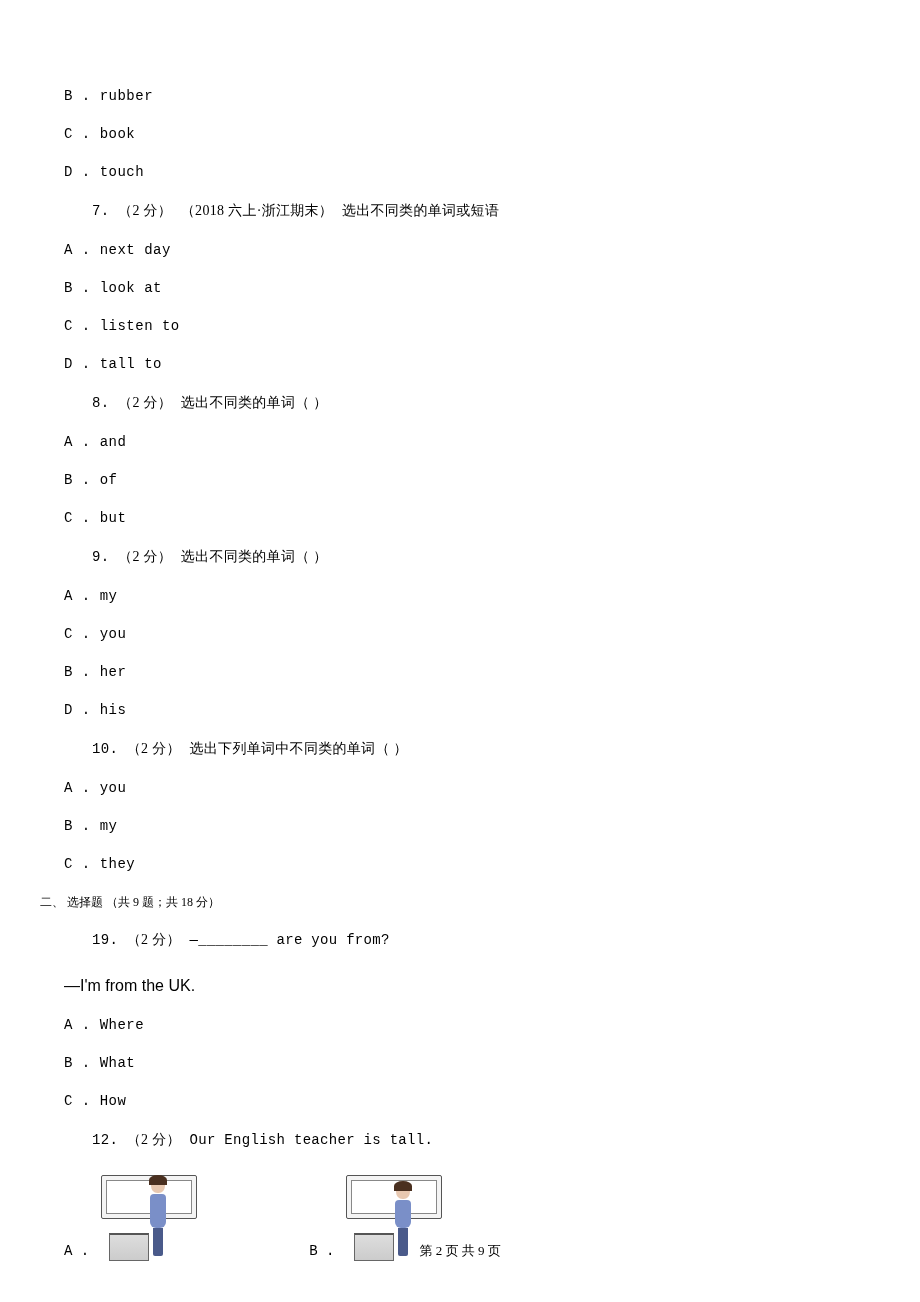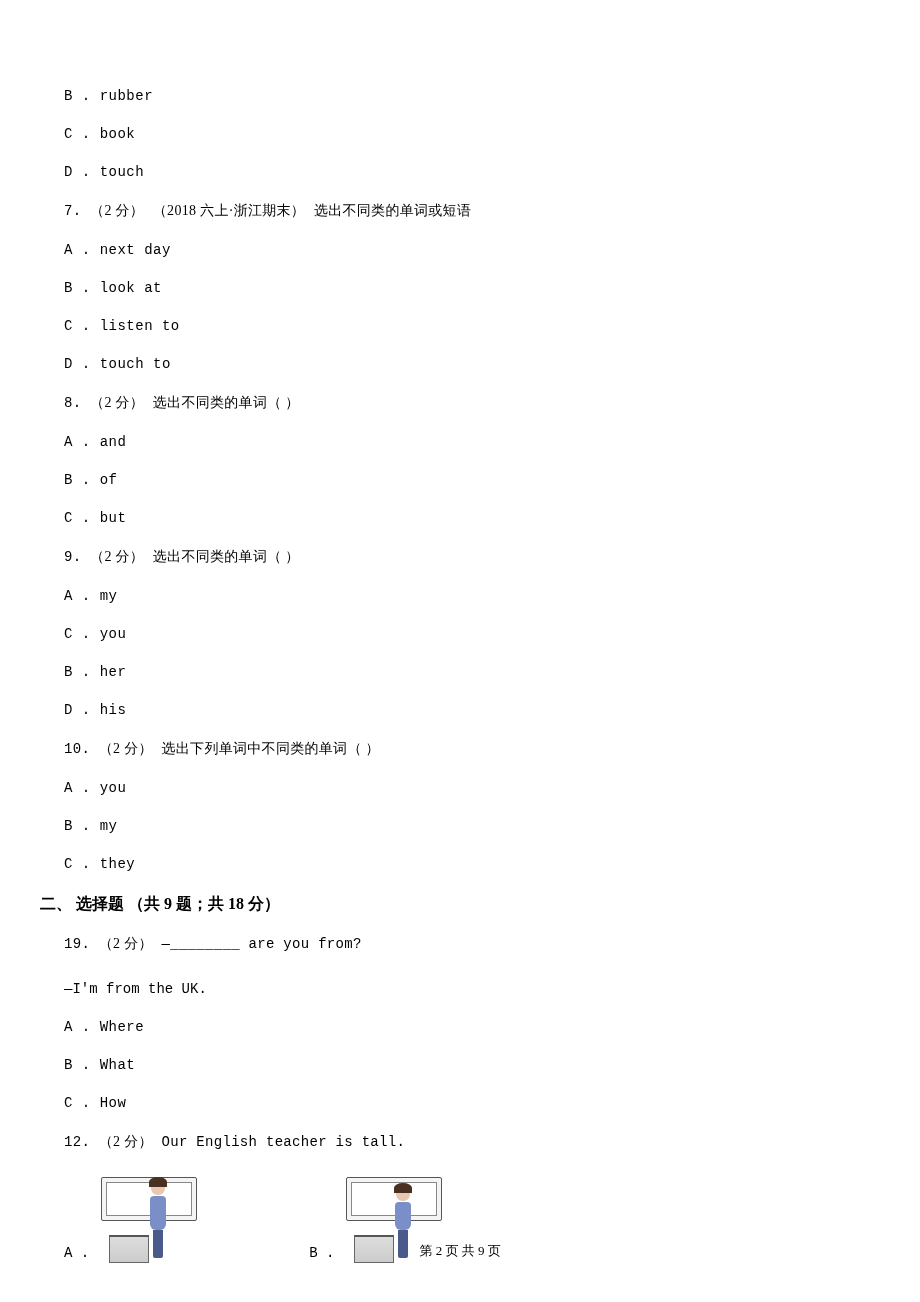--- a/index.html
+++ b/index.html
@@ -23,34 +23,35 @@
       font-family: "Courier New", monospace;
       font-size: 14px;
       margin-bottom: 22px;
       letter-spacing: 0.5px;
     }
     .question {
       font-family: "Courier New", monospace;
       font-size: 14px;
       margin-bottom: 22px;
       letter-spacing: 0.3px;
+      margin-left: 28px;
     }
     .question .cn {
       font-family: "SimSun", "宋体", serif;
       font-size: 14px;
     }
     .section-heading {
       font-family: "SimSun", "宋体", serif;
+      font-size: 12px;
+      font-weight: normal;
+      margin: 12px 0 20px -24px;
+    }
+    .answer-line {
+      font-family: Liberation Sans, sans-serif;
       font-size: 16px;
-      font-weight: bold;
-      margin: 12px 0 20px -24px;
-    }
-    .answer-line {
-      font-family: Liberation Mono, monospace;
-      font-size: 14px;
       margin-bottom: 22px;
       margin-top: 28px;
     }
     .q12-options {
       display: flex;
       align-items: flex-end;
       gap: 110px;
       margin-top: 5px;
     }
     .img-option {
@@ -157,21 +158,21 @@
   <div class="option"><span>B</span> . <span>rubber</span></div>
   <div class="option"><span>C</span> . <span>book</span></div>
   <div class="option"><span>D</span> . <span>touch</span></div>
 
   <div class="question">
     <span>7.</span> <span class="cn">（2 分）</span> <span class="cn">（2018 六上·浙江期末）</span> <span class="cn">选出不同类的单词或短语</span>
   </div>
   <div class="option"><span>A</span> . <span>next day</span></div>
   <div class="option"><span>B</span> . <span>look at</span></div>
   <div class="option"><span>C</span> . <span>listen to</span></div>
-  <div class="option"><span>D</span> . <span>touch to</span></div>
+  <div class="option"><span>D</span> . <span>tall to</span></div>
 
   <div class="question">
     <span>8.</span> <span class="cn">（2 分）</span> <span class="cn">选出不同类的单词（    ）</span>
   </div>
   <div class="option"><span>A</span> . <span>and</span></div>
   <div class="option"><span>B</span> . <span>of</span></div>
   <div class="option"><span>C</span> . <span>but</span></div>
 
   <div class="question">
     <span>9.</span> <span class="cn">（2 分）</span> <span class="cn">选出不同类的单词（    ）</span>

